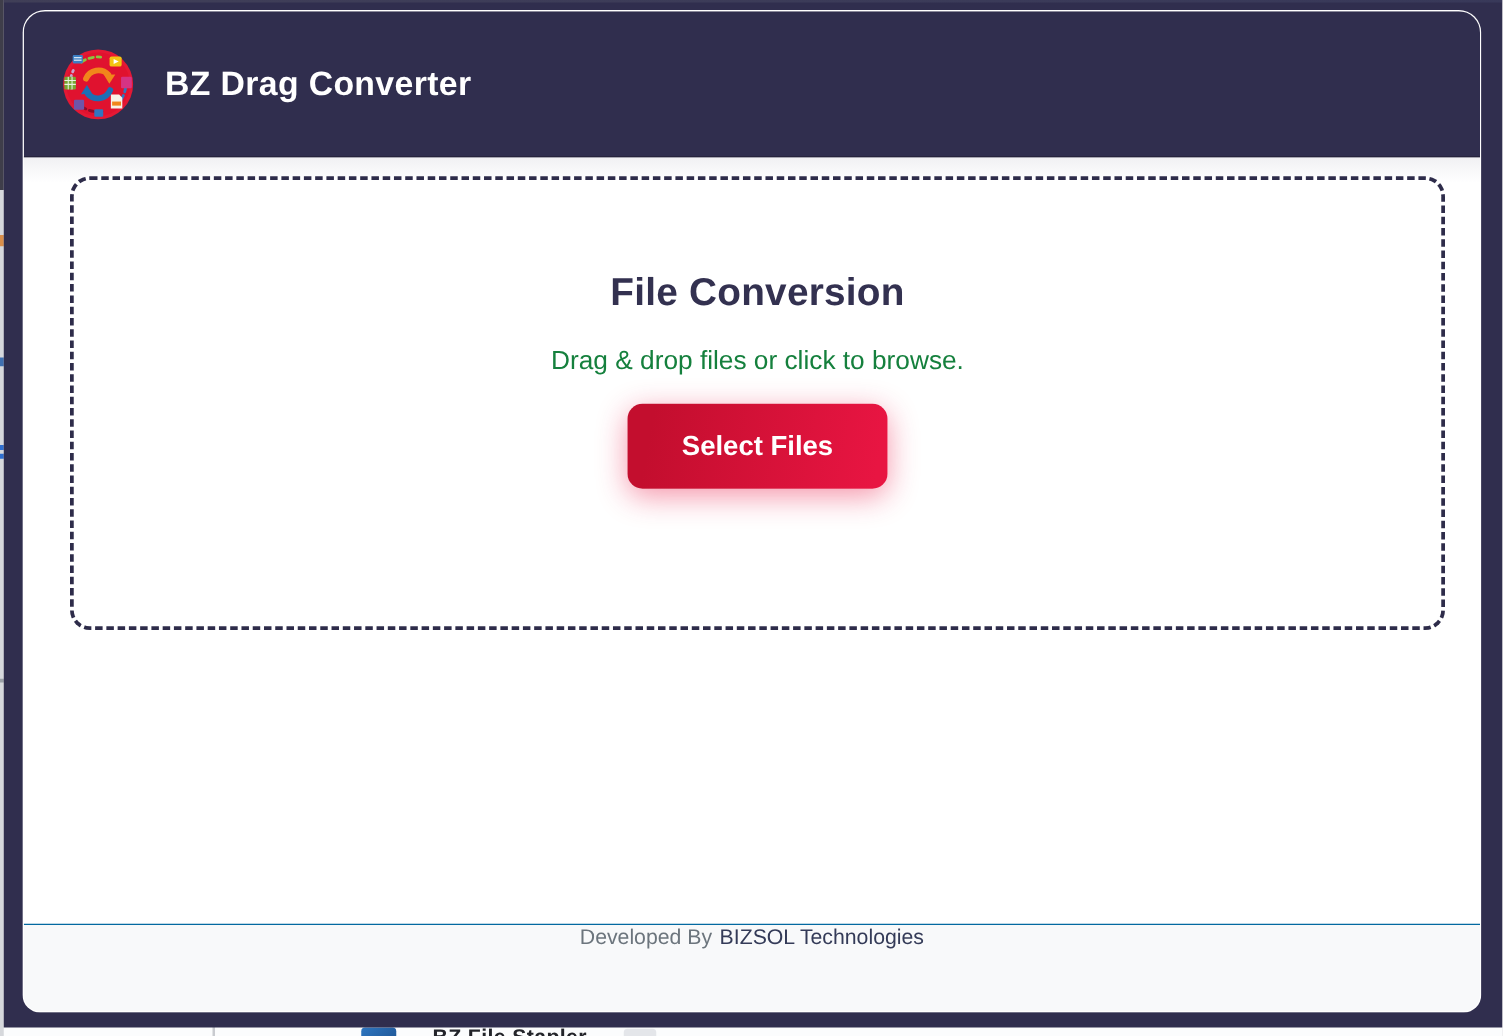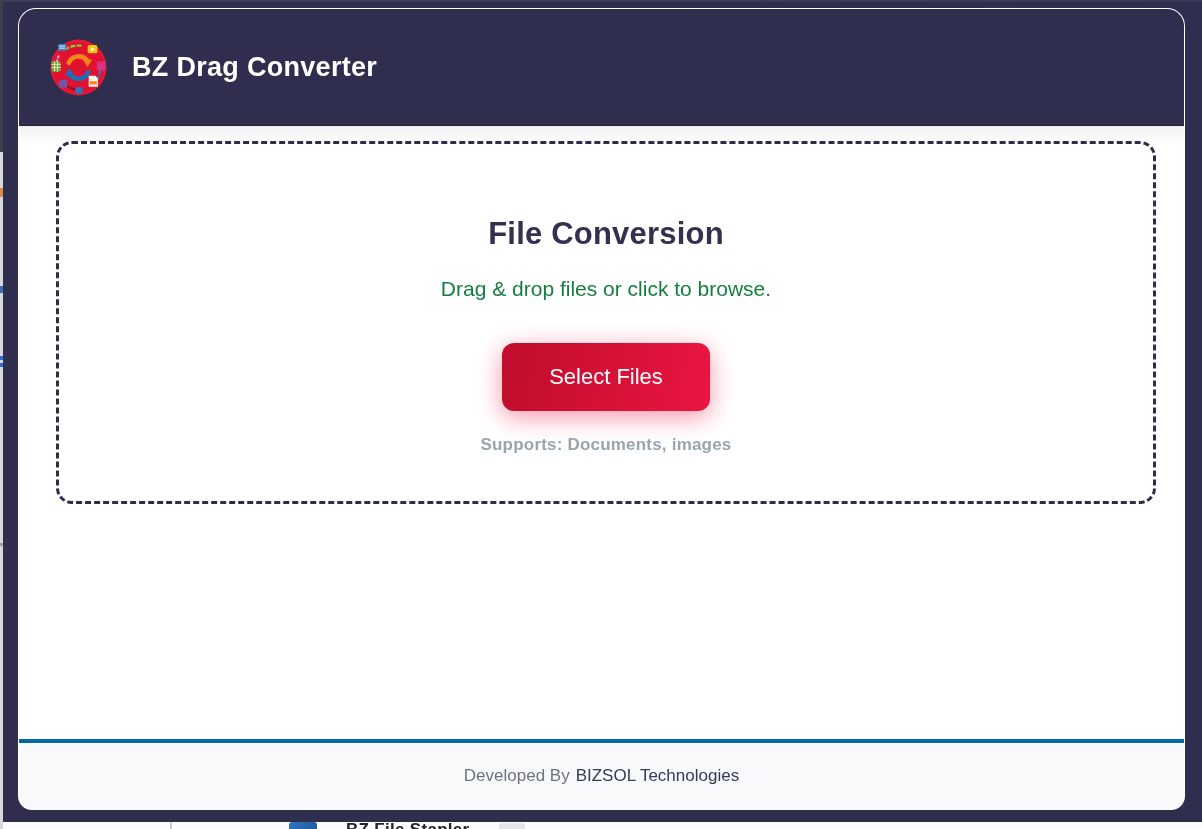--- a/index.html
+++ b/index.html
@@ -89,39 +89,39 @@
   }
   .dz-title {
     margin-top: 72px;
     font-size: 31px; font-weight: 600; color: #333150; letter-spacing: .2px;
   }
   .dz-subtitle {
     margin-top: 25px;
     font-size: 21px; color: #15803d;
   }
   .dz-button {
-    margin-top: 42px;
+    margin-top: 22px;
     width: 208px; height: 68px;
     border: none; border-radius: 12px;
     background: linear-gradient(100deg, #c30e2e 10%, #e81542 95%);
     box-shadow: 0 6px 24px rgba(232, 21, 66, .45);
-    color: #ffffff; font-size: 22px; font-weight: 400;
+    color: #ffffff; font-size: 22px; font-weight: 700;
     font-family: "Liberation Sans", sans-serif;
     cursor: pointer;
   }
   .dz-supports {
     margin-top: 24px;
     font-size: 17px; font-weight: 700; color: #9aa4ae; letter-spacing: .2px;
   }
 
   .modal-footer {
     flex: 0 0 70px; height: 70px;
     background: #f8f9fa;
-    border-top: 4px solid #0369a1;
-    display: flex; align-items: center; justify-content: center;
+    border-top: 1px solid #0369a1;
+    display: flex; justify-content: center;
     font-size: 17px; color: #6c757d; gap: 6px;
   }
   .footer-company { color: #343b58; font-weight: 400; }
 </style>
 </head>
 <body>
 
 <div>
 
   <div class="bg-page">
@@ -182,21 +182,20 @@
         </g>
       </svg>
       <div class="app-title">BZ Drag Converter</div>
     </div>
 
     <div class="modal-body">
       <div class="dropzone">
         <div class="dz-title">File Conversion</div>
         <div class="dz-subtitle">Drag &amp; drop files or click to browse.</div>
         <button class="dz-button">Select Files</button>
-        <div class="dz-supports">Supports: Documents, images</div>
       </div>
     </div>
 
     <div class="modal-footer">
       <span class="footer-prefix">Developed By</span>
       <span class="footer-company">BIZSOL Technologies</span>
     </div>
 
   </div>
 </div>

